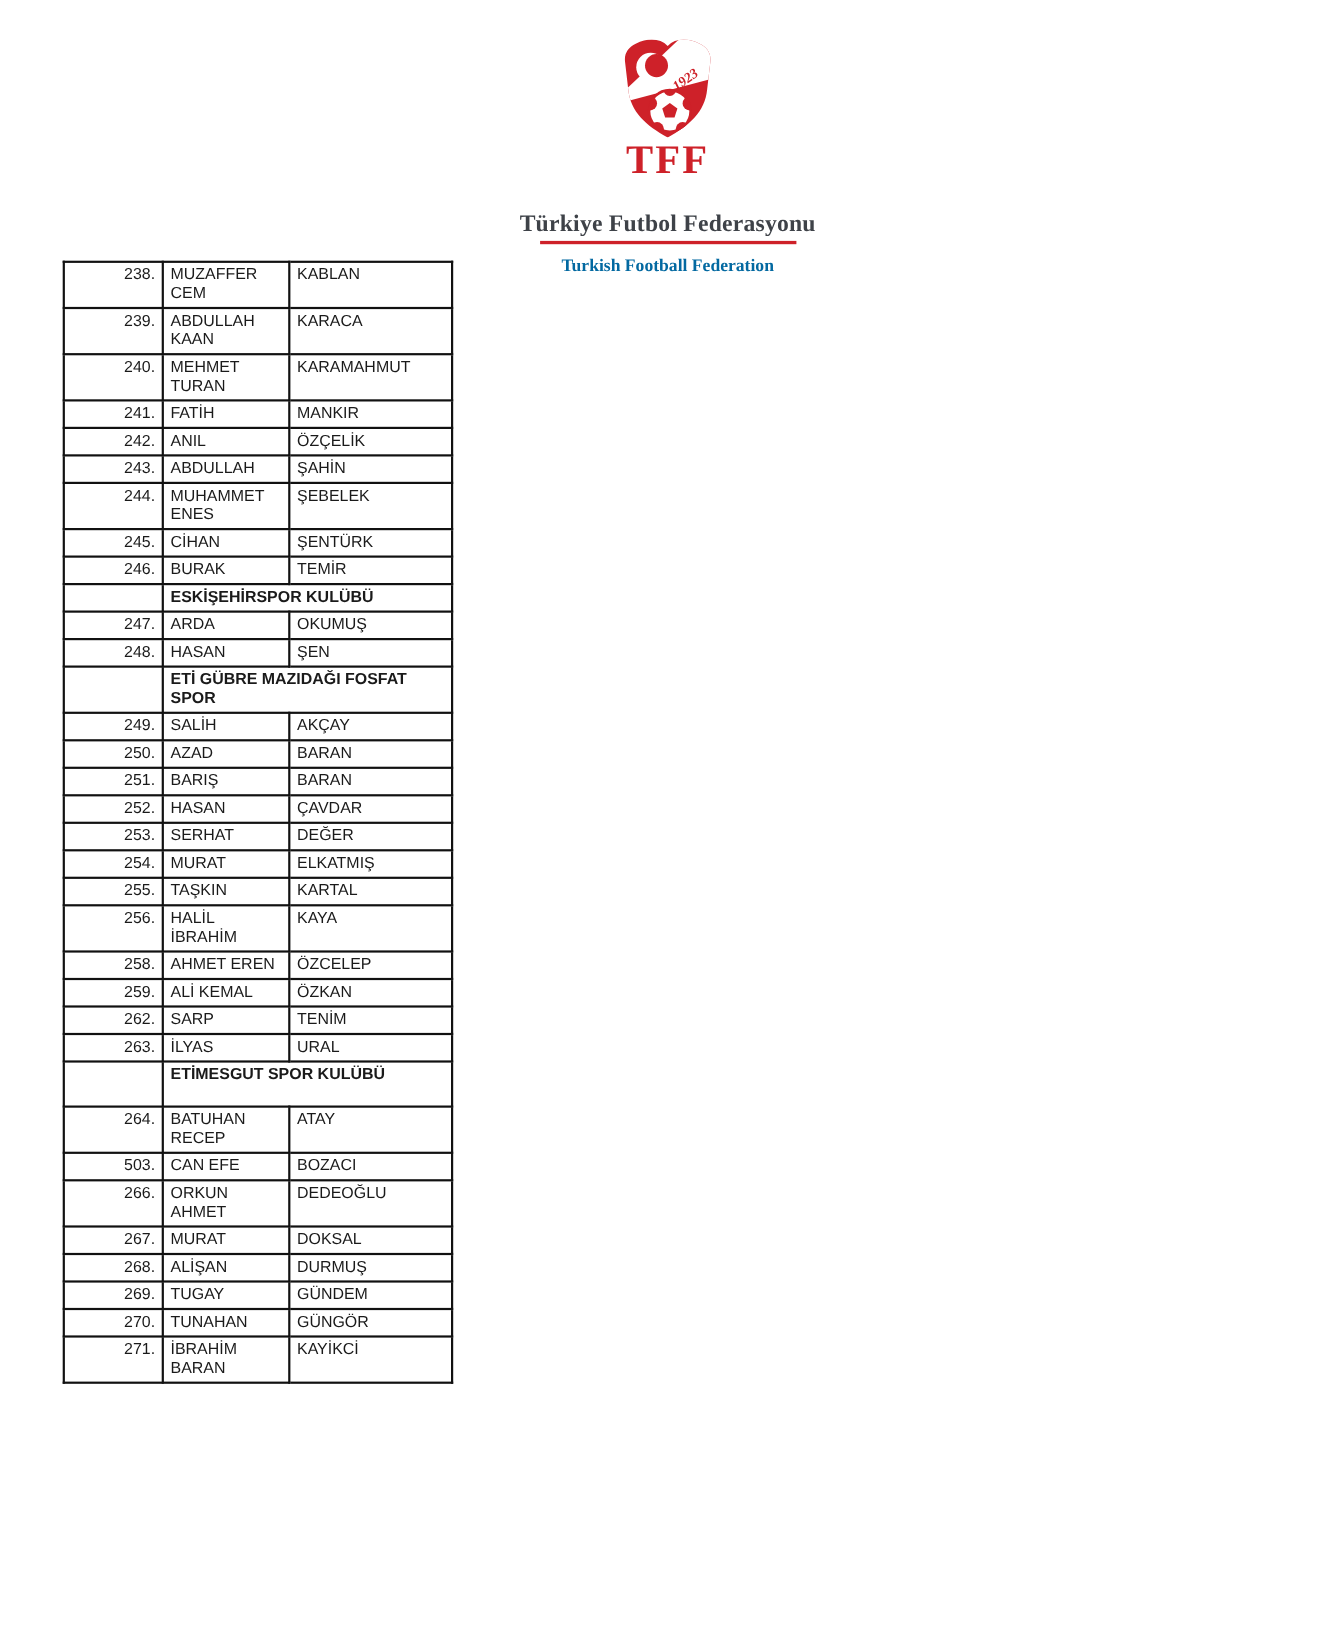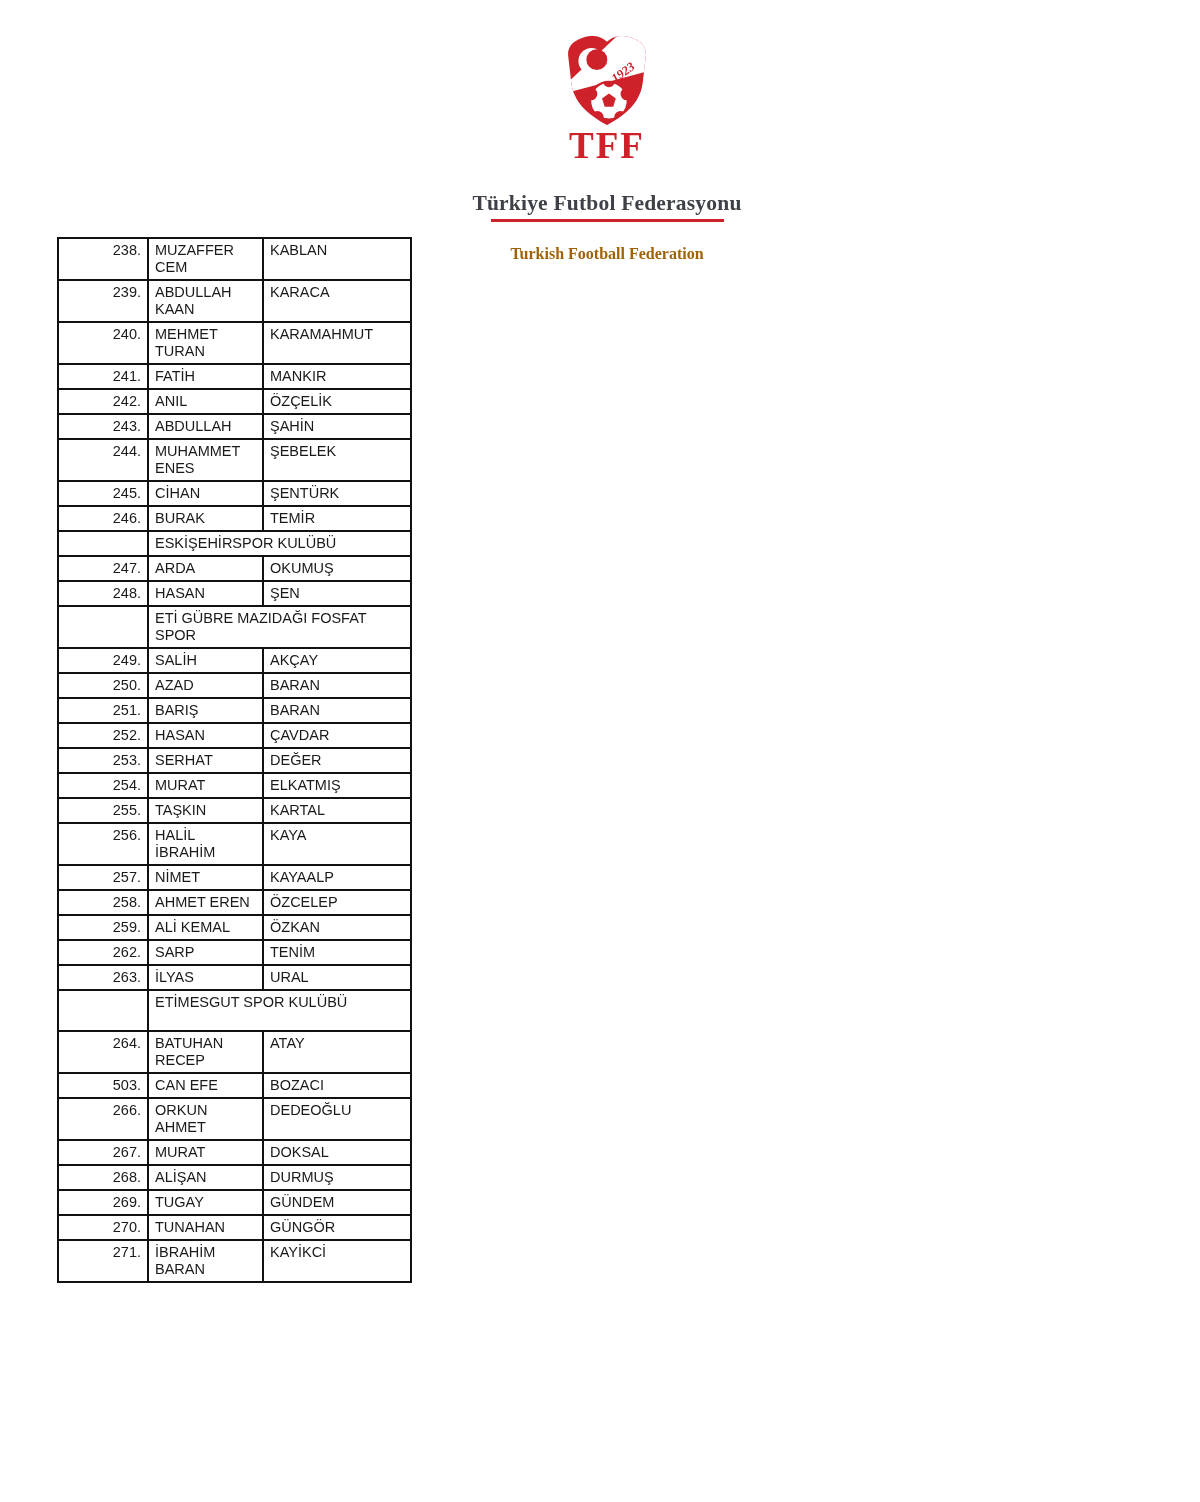--- a/index.html
+++ b/index.html
@@ -25,21 +25,21 @@
     font-family:"Liberation Serif",serif;
     font-weight:bold;font-size:21.5px;line-height:1.05;
     color:#3E4248;margin-top:28px;letter-spacing:0.2px;white-space:nowrap;
   }
   .logo-rule{
     height:3px;background:#CE2129;width:233px;margin:4px auto 0;
   }
   .logo-en{
     font-family:"Liberation Serif",serif;
     font-weight:bold;font-size:16px;line-height:1.1;
-    color:#a16207;margin-top:23px;white-space:nowrap;
+    color:#0369a1;margin-top:11px;white-space:nowrap;
   }
   
   table.roster{
     position:absolute;left:57px;top:237px;
     width:353px;table-layout:fixed;
     border-collapse:collapse;
     font-size:14.5px;color:#1a1a1a;
   }
   table.roster col.c1{width:90px;}
   table.roster col.c2{width:115px;}
@@ -49,21 +49,21 @@
     vertical-align:top;
     padding:3px 6px;
     line-height:17px;
     white-space:pre-line;
     overflow:hidden;
   }
   table.roster tr{height:21px;}
   table.roster tr.tall{height:38px;}
   table.roster tr.xtall{height:41px;}
   td.num{text-align:right;padding-right:14px;}
-  td.club{font-weight:normal;}
+  td.club{font-weight:bold;}
 </style>
 </head>
 <body>
 
 <div class="page">
 
   <div class="logo">
     <svg class="crest" width="86" height="94" viewBox="0 0 88 97" aria-hidden="true">
       <defs>
         <clipPath id="shieldClip">
@@ -212,25 +212,20 @@
           <td class="num">255.</td>
           <td class="first">TAŞKIN</td>
           <td class="last">KARTAL</td>
         </tr>
         <tr class="tall">
           <td class="num">256.</td>
           <td class="first">HALİL İBRAHİM</td>
           <td class="last">KAYA</td>
         </tr>
         <tr>
-          <td class="num">257.</td>
-          <td class="first">NİMET</td>
-          <td class="last">KAYAALP</td>
-        </tr>
-        <tr>
           <td class="num">258.</td>
           <td class="first">AHMET EREN</td>
           <td class="last">ÖZCELEP</td>
         </tr>
         <tr>
           <td class="num">259.</td>
           <td class="first">ALİ KEMAL</td>
           <td class="last">ÖZKAN</td>
         </tr>
         <tr>

